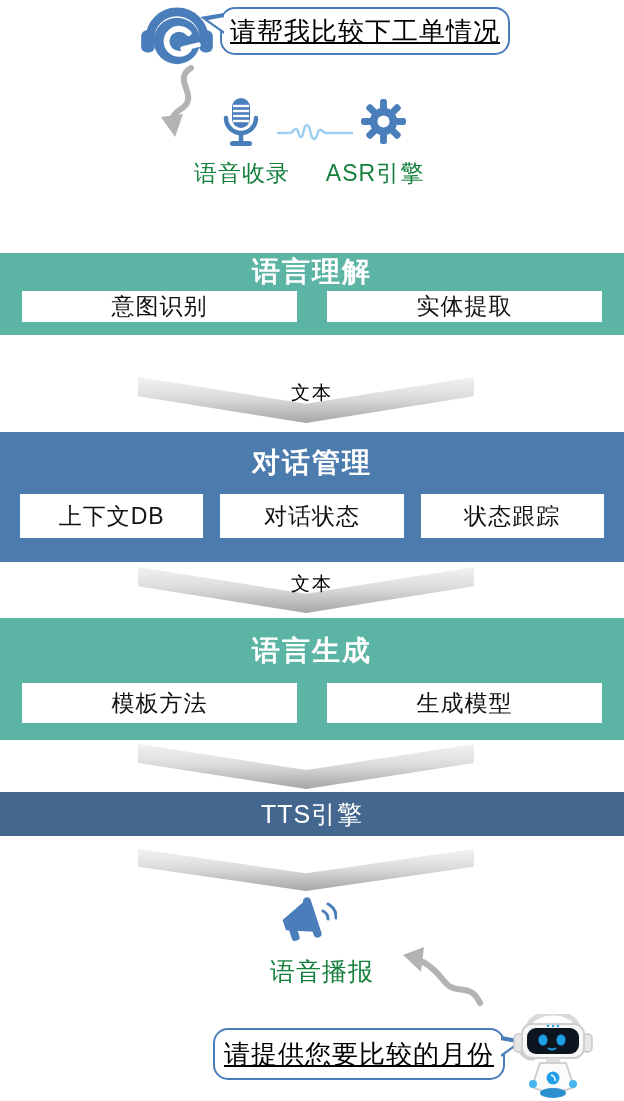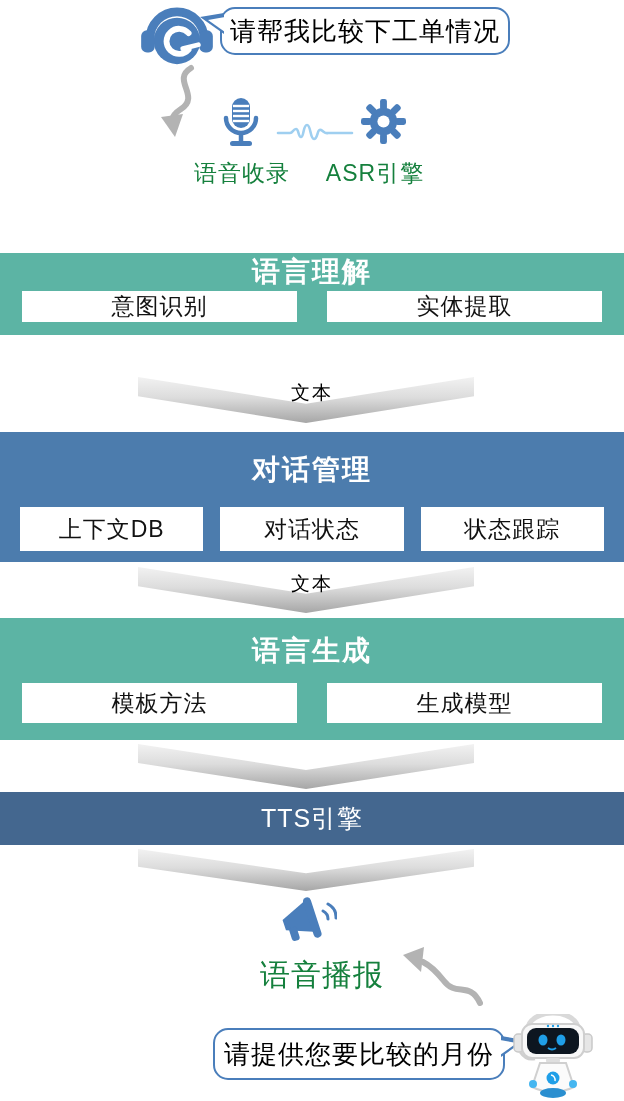--- a/index.html
+++ b/index.html
@@ -6,21 +6,21 @@
   .canvas{
     position:relative;width:624px;height:1101px;background:#ffffff;overflow:hidden;
     font-family:"Liberation Sans","DejaVu Sans",sans-serif;color:#111;
   }
   .abs{position:absolute;}
 
   
   .bubble{
     position:absolute;background:#fff;border:2.5px solid #4a7ebb;border-radius:15px;
     display:flex;align-items:center;justify-content:center;
-    font-size:26px;color:#000;letter-spacing:1px;white-space:nowrap;box-sizing:border-box;
+    font-size:26px;color:#000;letter-spacing:1px;white-space:nowrap;box-sizing:border-box;text-decoration:underline;
   }
   .bubble-user::before{
     content:'';position:absolute;left:-22px;top:4px;width:0;height:0;
     border-style:solid;border-width:4px 24px 17px 0;
     border-color:transparent #4a7ebb transparent transparent;
   }
   .bubble-user::after{
     content:'';position:absolute;left:-14px;top:8px;width:0;height:0;
     border-style:solid;border-width:3px 17px 12px 0;
     border-color:transparent #ffffff transparent transparent;
@@ -44,21 +44,21 @@
     flex:1;display:flex;align-items:center;justify-content:center;
     color:#fff;font-size:28px;font-weight:700;letter-spacing:2px;
   }
   .block.tts .block-title{font-weight:400;font-size:25px;letter-spacing:1px;}
   .block-items{display:flex;}
   .white-box{
     flex:1;background:#fff;display:flex;align-items:center;justify-content:center;
     font-size:23px;color:#111;letter-spacing:1px;
   }
   .items-2{padding:0 22px;gap:30px;height:40px;margin-bottom:17px;}
-  .items-3{padding:0 20px;gap:17px;height:44px;margin-bottom:11px;}
+  .items-3{padding:0 20px;gap:17px;height:44px;margin-bottom:24px;}
 
   
   .chevron{
     position:absolute;left:138px;width:336px;height:46px;
     background:linear-gradient(to bottom,#f2f2f2 0%,#dcdcdc 45%,#a6a6a6 100%);
     clip-path:polygon(0 0,50% 58%,100% 0,100% 42%,50% 100%,0 42%);
   }
   .flow-label{
     position:absolute;left:0;width:624px;text-align:center;
     font-size:19px;color:#000;letter-spacing:2px;
@@ -151,37 +151,37 @@
   <div class="block" style="top: 618px; height: 122px; background: rgb(92, 180, 164);">
     <div class="block-title">语言生成</div>
     <div class="block-items items-2">
       <div class="white-box">模板方法</div>
       <div class="white-box">生成模型</div>
     </div>
   </div>
 
   <div class="chevron" style="top:744px;height:45px"></div>
 
-  <div class="block tts" style="top: 792px; height: 53px; background: rgb(68, 103, 143);">
+  <div class="block tts" style="top: 792px; height: 44px; background: rgb(68, 103, 143);">
     <div class="block-title">TTS引擎</div>
   </div>
 
   <div class="chevron" style="top:849px;height:42px"></div>
 
   <svg class="abs" style="left:281px;top:897px" width="56" height="46" viewBox="0 0 56 46">
     <g transform="rotate(-18 24 24)" fill="#4a7ebb">
       <polygon points="3,16 29,5 29,37 3,27"></polygon>
       <rect x="28" y="2" width="8" height="42" rx="4"></rect>
       <rect x="6" y="26" width="8" height="14" rx="3"></rect>
     </g>
     <path d="M42,14 a9,9 0 0 1 5,8" fill="none" stroke="#4a7ebb" stroke-width="3" stroke-linecap="round"></path>
     <path d="M47,7 a15,15 0 0 1 8,14" fill="none" stroke="#4a7ebb" stroke-width="3" stroke-linecap="round"></path>
   </svg>
 
-  <div class="caption" style="left:257px;top:955px;width:130px;font-size:30px">语音播报</div>
+  <div class="caption" style="left:257px;top:955px;width:130px;font-size:25px">语音播报</div>
 
   <svg class="abs" style="left:388px;top:945px" width="95" height="62" viewBox="0 0 95 62">
     <path d="M92,58 C82,36 68,52 56,36 C48,26 43,21 35,17" fill="none" stroke="#b3b3b3" stroke-width="6" stroke-linecap="round"></path>
     <path d="M36,2 L15,10 L33,27 Z" fill="#b3b3b3"></path>
   </svg>
 
   <div class="bubble bubble-bot" style="left:213px;top:1028px;width:292px;height:52px">
     <span>请提供您要比较的月份</span>
   </div>
 

